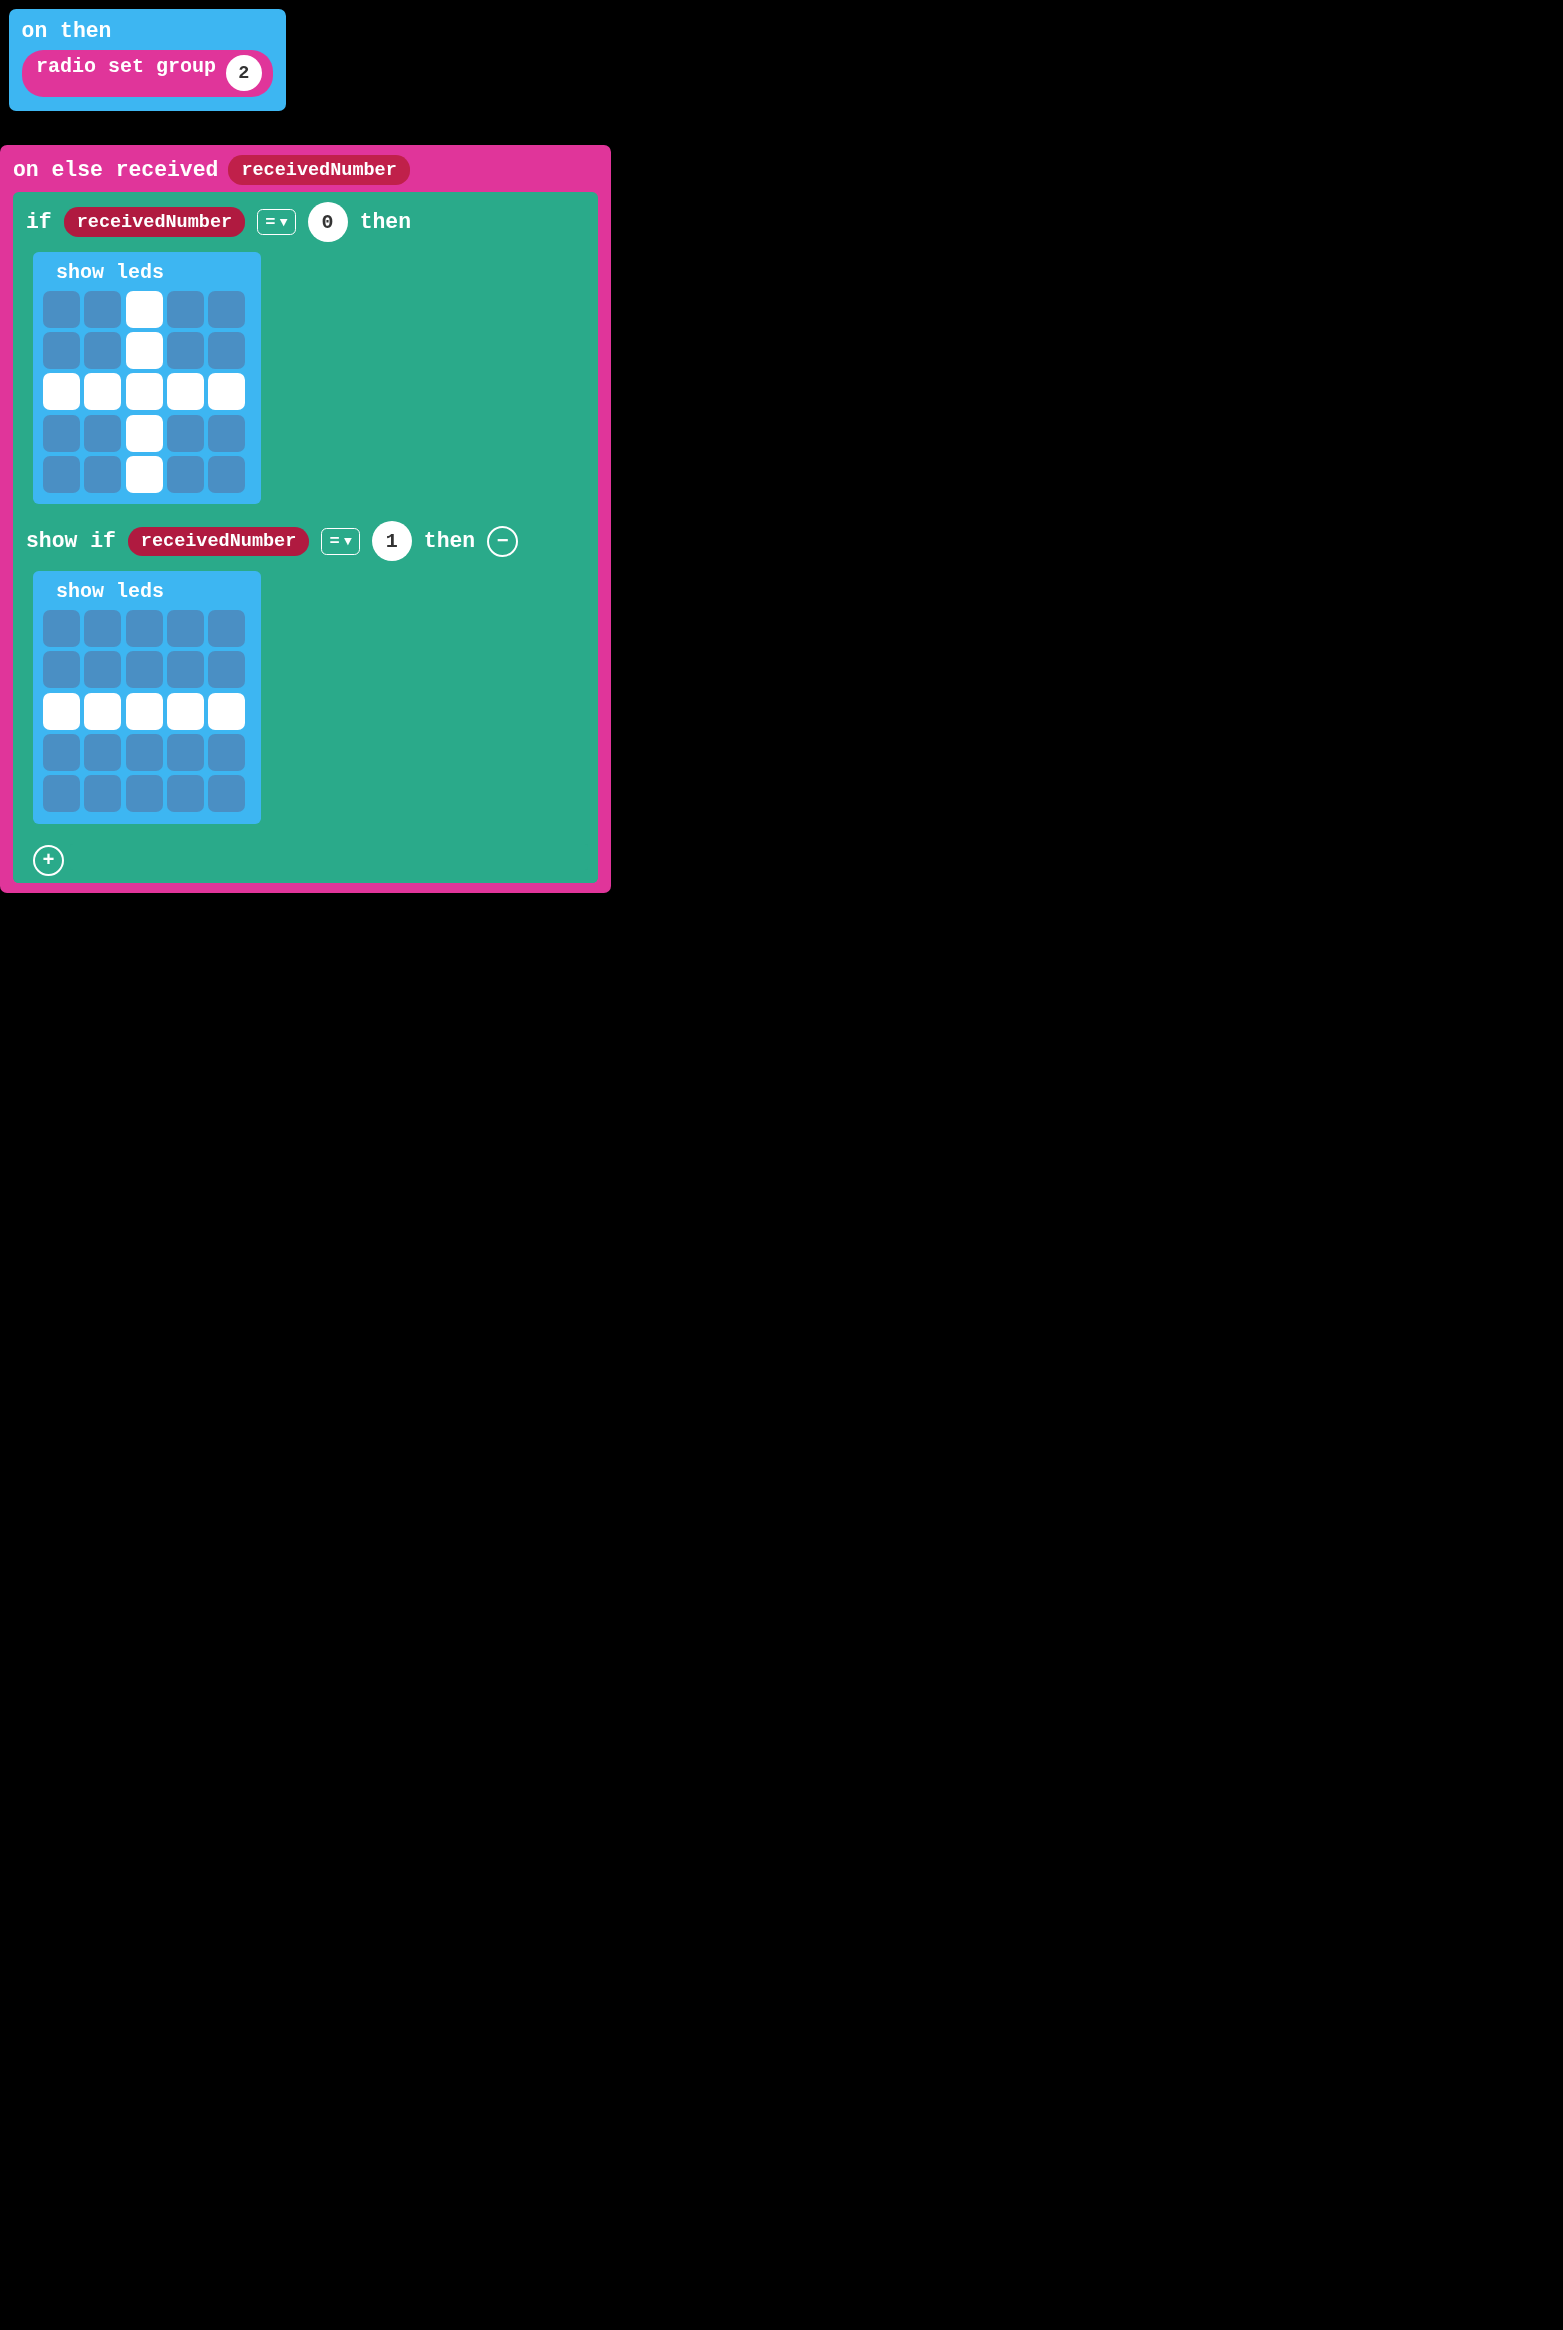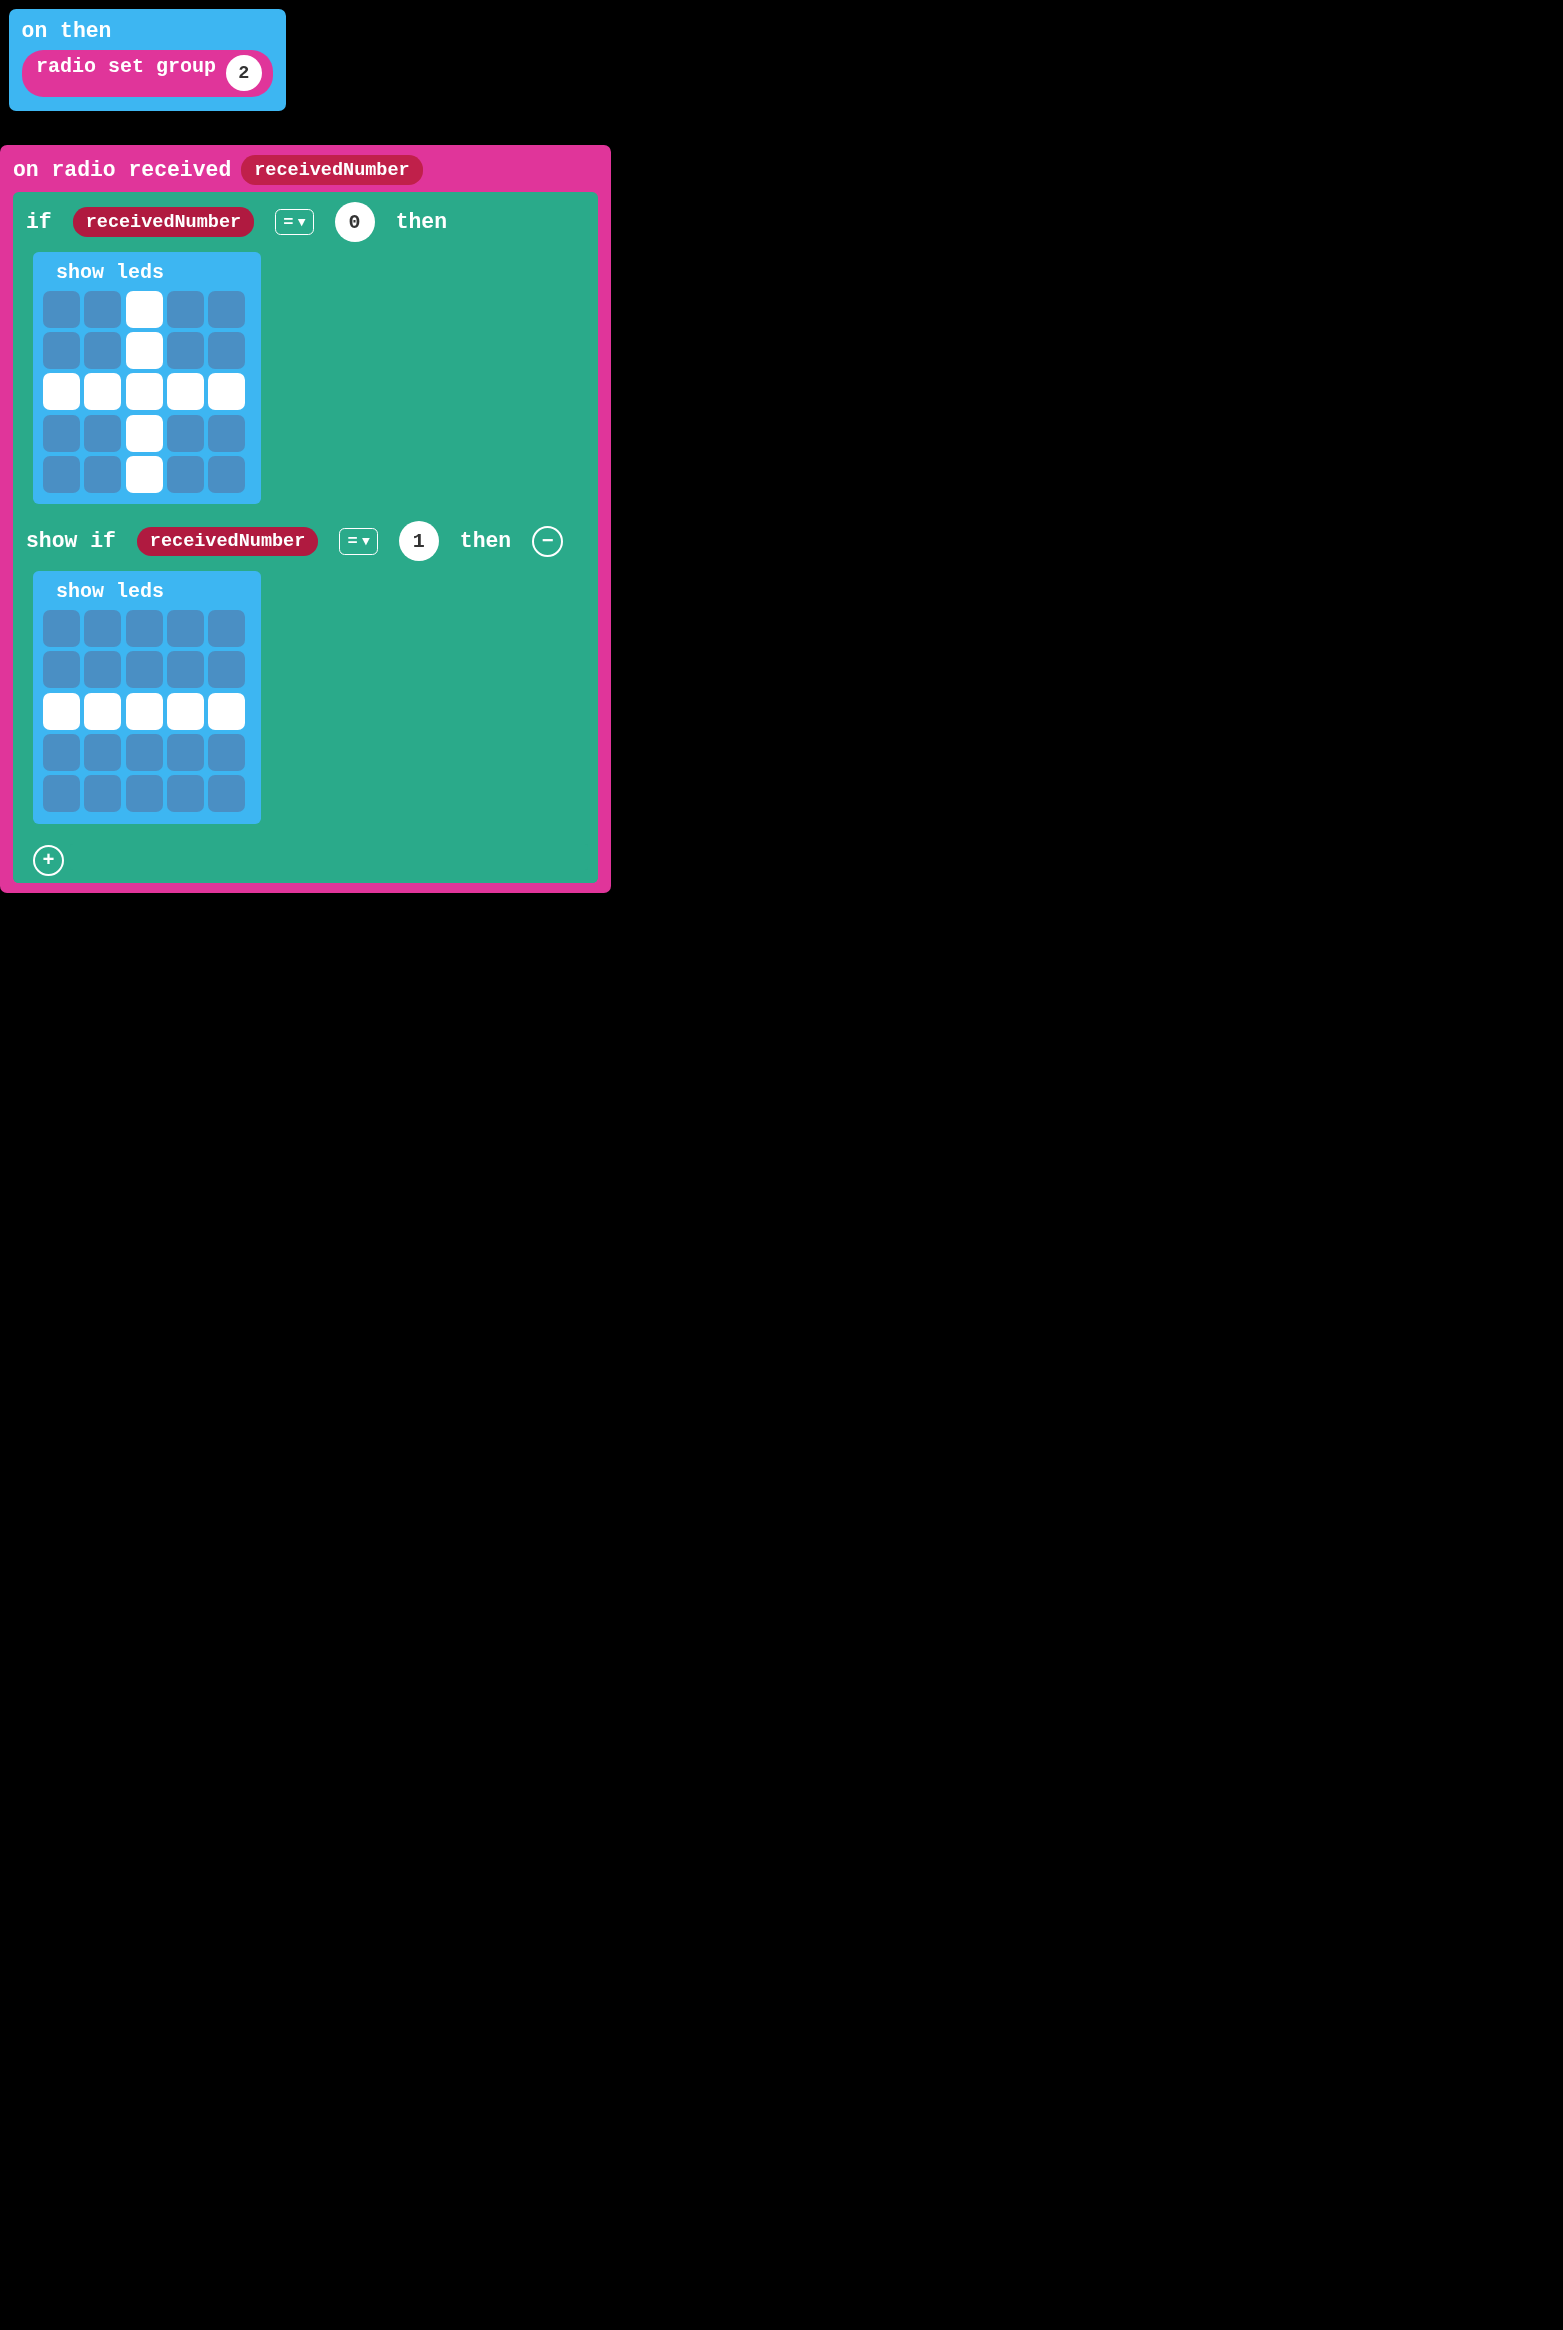--- a/index.html
+++ b/index.html
@@ -87,21 +87,21 @@
     .if-else-outer {
       background: #2aaa8a;
       border-radius: 5.7px;
       padding: 0;
       margin: 0;
       min-width: 585px;
     }
     .if-row {
       display: flex;
       align-items: center;
-      gap: 21px;
+      gap: 12px;
       padding: 10px 13px;
       font-size: 21.4px;
       min-height: 50px;
     }
     .equals-dropdown {
       background: #2aaa8a;
       border: 1.4px solid #fff;
       border-radius: 5.7px;
       padding: 2.9px 7.1px;
       display: flex;
@@ -218,21 +218,21 @@
     <span>radio set group</span>
     <div class="number-bubble">2</div>
   </div>
 </div>
 
 <div class="section-gap"></div>
 
 
 <div class="on-radio-container">
   <div class="on-radio-header">
-    <span>on radio received</span>
+    <span>on else received</span>
     <div class="var-pill">receivedNumber</div>
   </div>
 
   
   <div class="if-else-outer">
 
     
     <div class="if-row">
       <span>if</span>
       <div class="var-pill-dark">receivedNumber</div>

